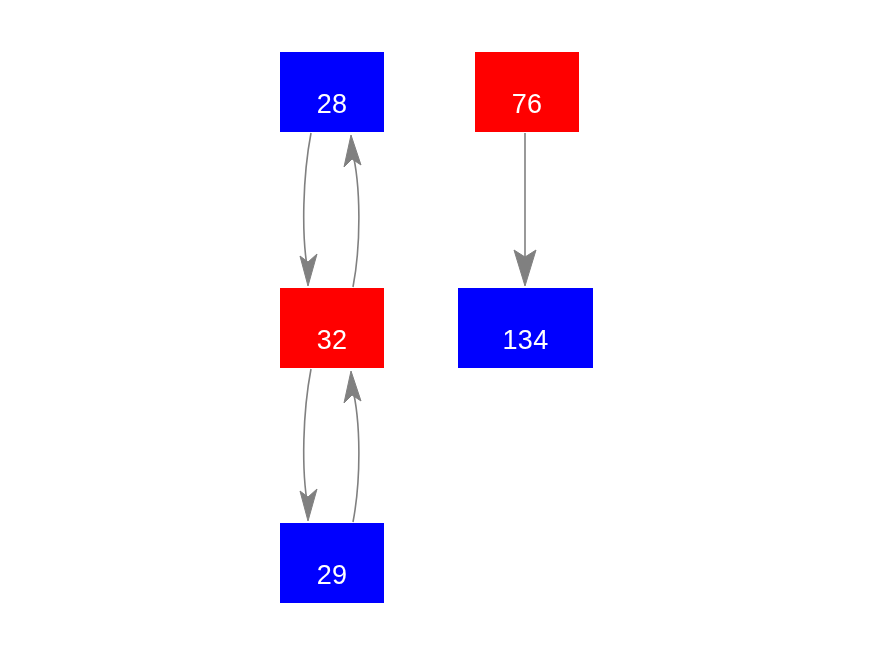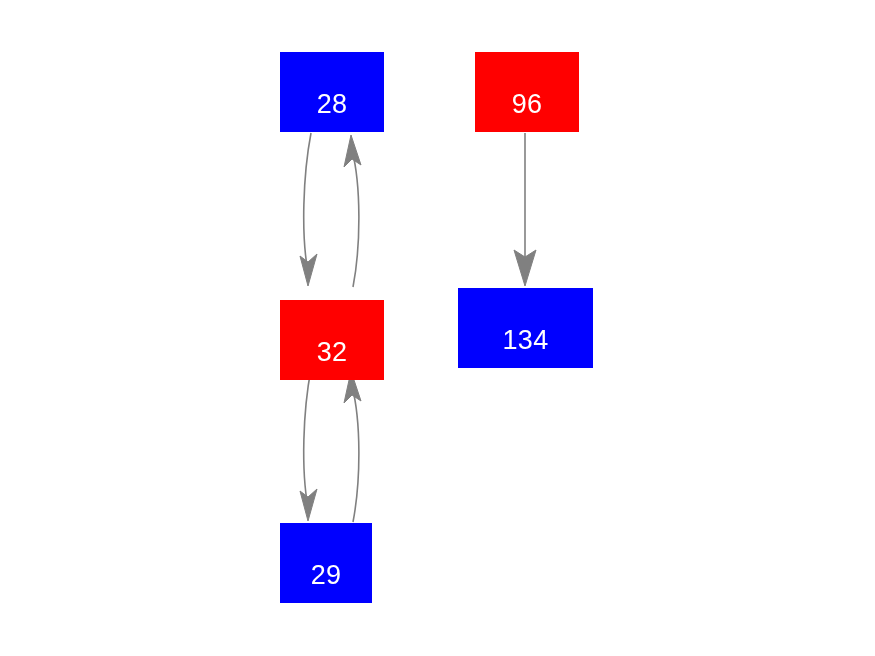--- a/index.html
+++ b/index.html
@@ -77,29 +77,29 @@
     <g>
       <path d="M 525,133 L 525,258" fill="none" stroke="#808080" stroke-width="1.6"></path>
       <path d="M 525,286 L 514,250 L 525,257 L 536,250 Z" fill="#808080" stroke="#808080" stroke-width="1"></path>
     </g>
   </svg>
 
   <div class="graph-node" style="left:280px; top:52px; width:104px; height:80px; background:#0000ff;">
     <span class="node-label">28</span>
   </div>
 
-  <div class="graph-node" style="left:280px; top:300px; width:104px; height:80px; background:#ff0000;">
+  <div class="graph-node" style="left:280px; top:288px; width:104px; height:80px; background:#ff0000;">
     <span class="node-label">32</span>
   </div>
 
-  <div class="graph-node" style="left:280px; top:523px; width:92px; height:80px; background:#0000ff;">
+  <div class="graph-node" style="left:280px; top:523px; width:104px; height:80px; background:#0000ff;">
     <span class="node-label">29</span>
   </div>
 
   <div class="graph-node" style="left:475px; top:52px; width:104px; height:80px; background:#ff0000;">
-    <span class="node-label">96</span>
+    <span class="node-label">76</span>
   </div>
 
   <div class="graph-node" style="left:458px; top:288px; width:135px; height:80px; background:#0000ff;">
     <span class="node-label">134</span>
   </div>
 
 </div>
 
 </body></html>

